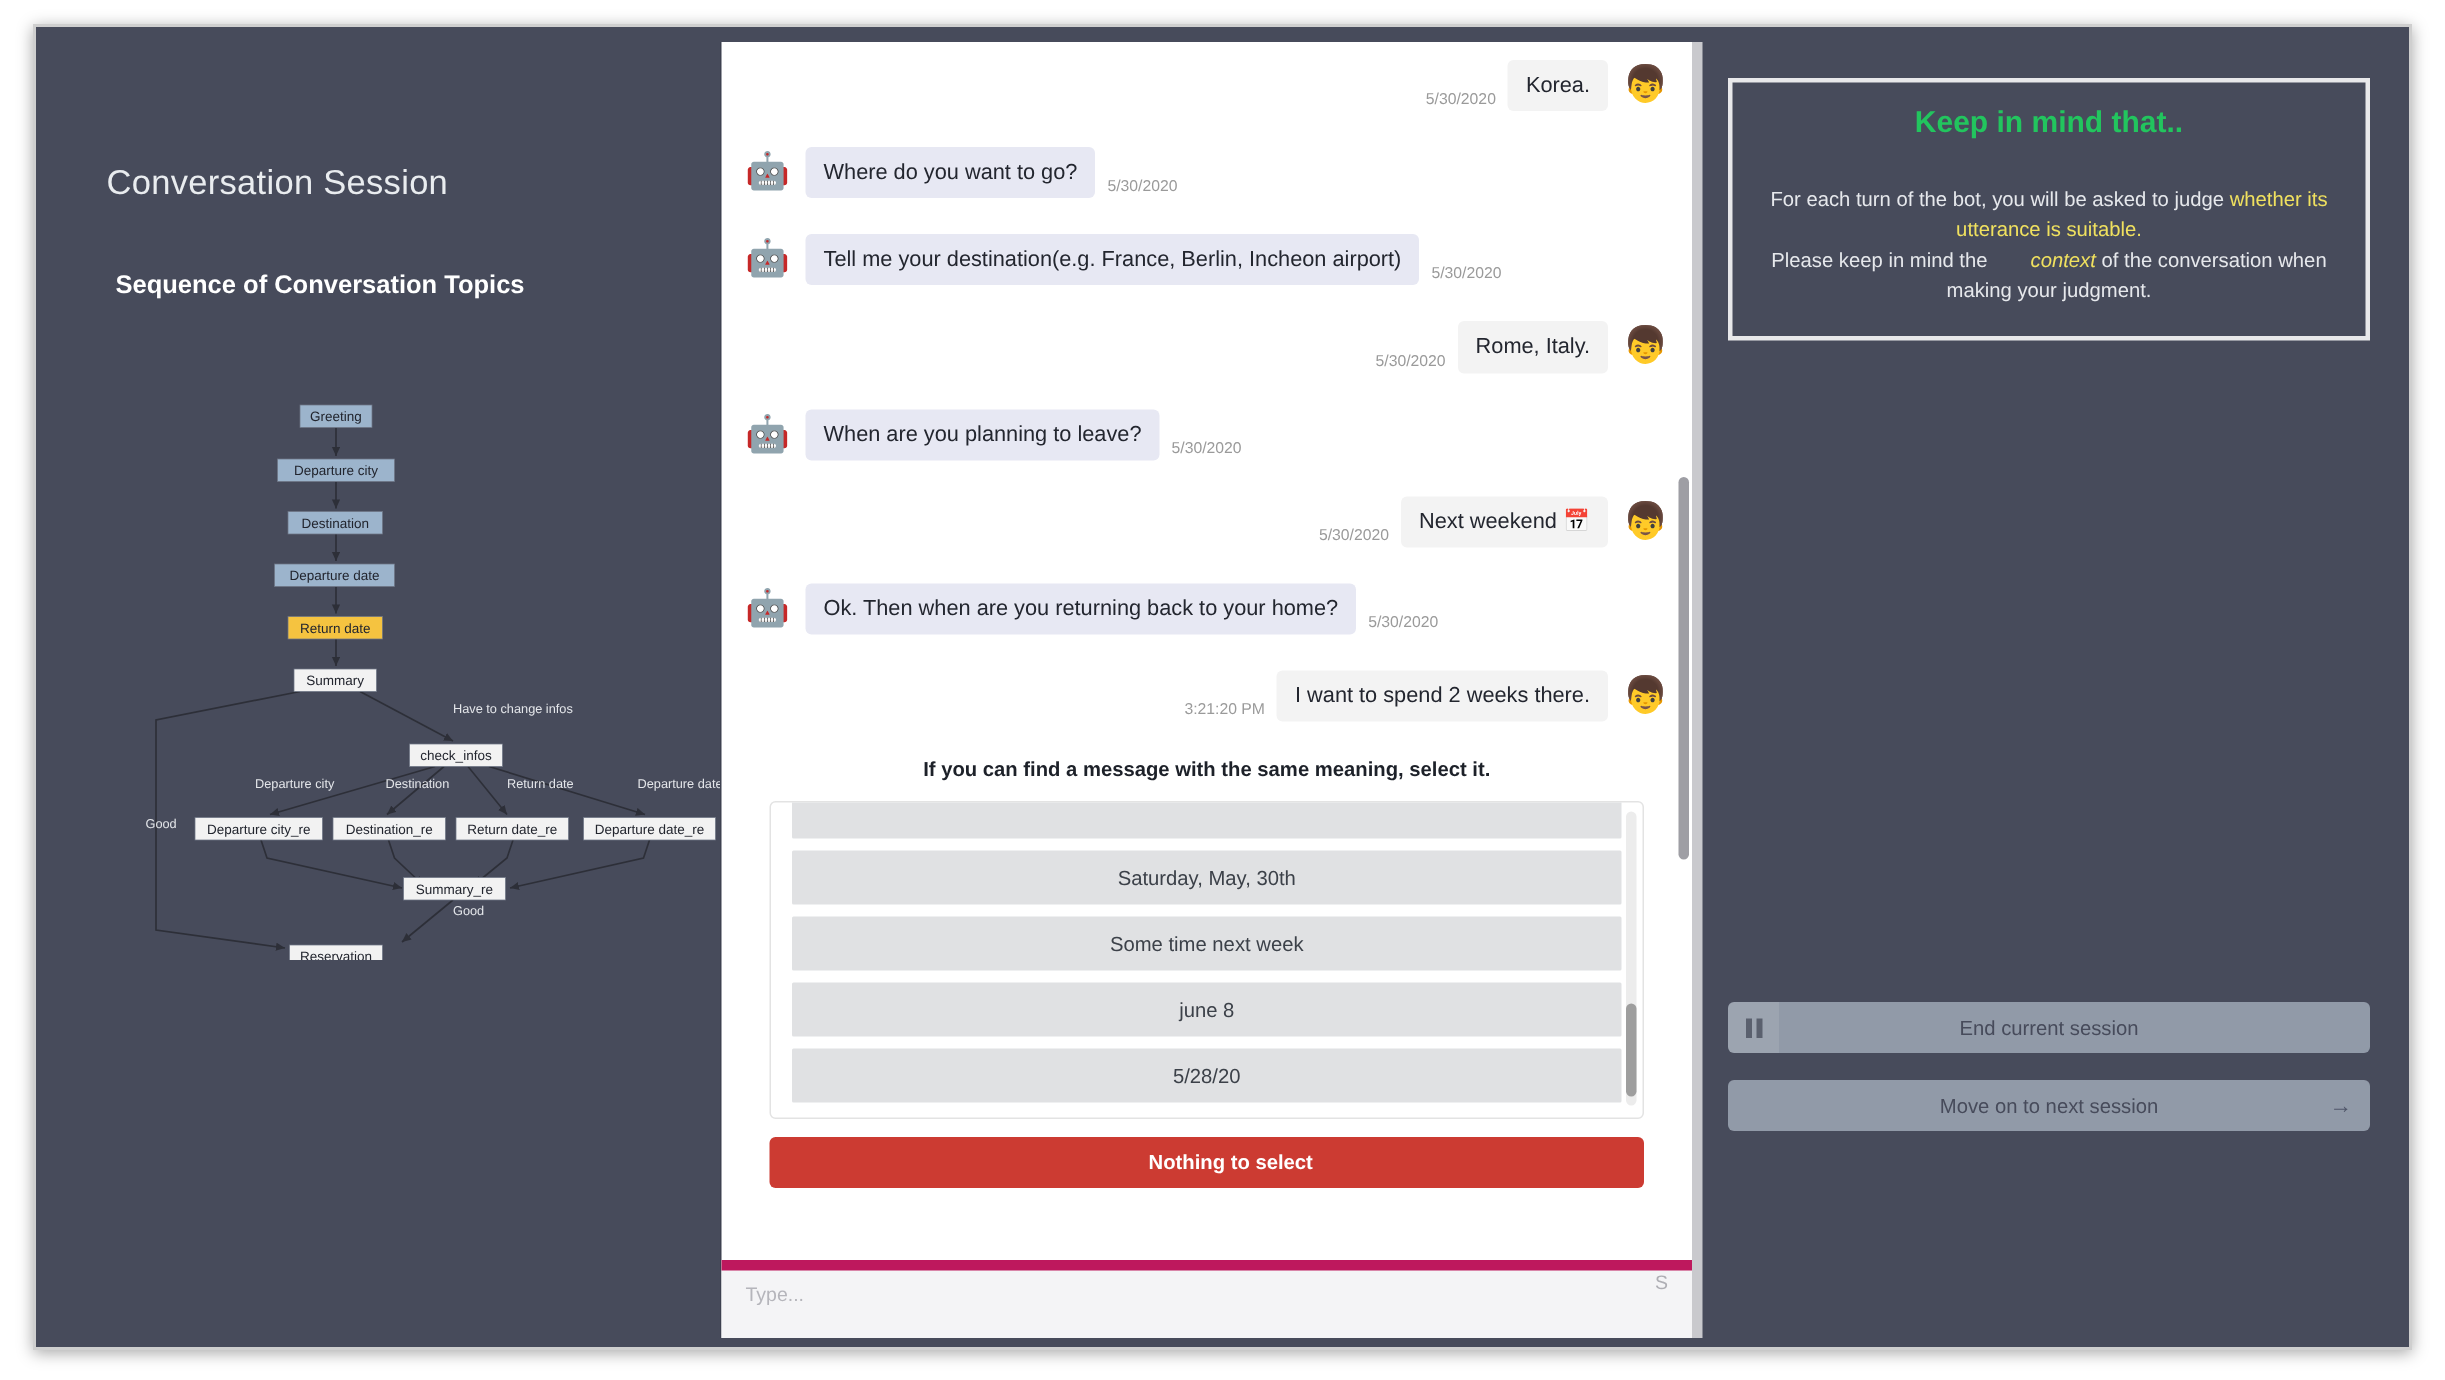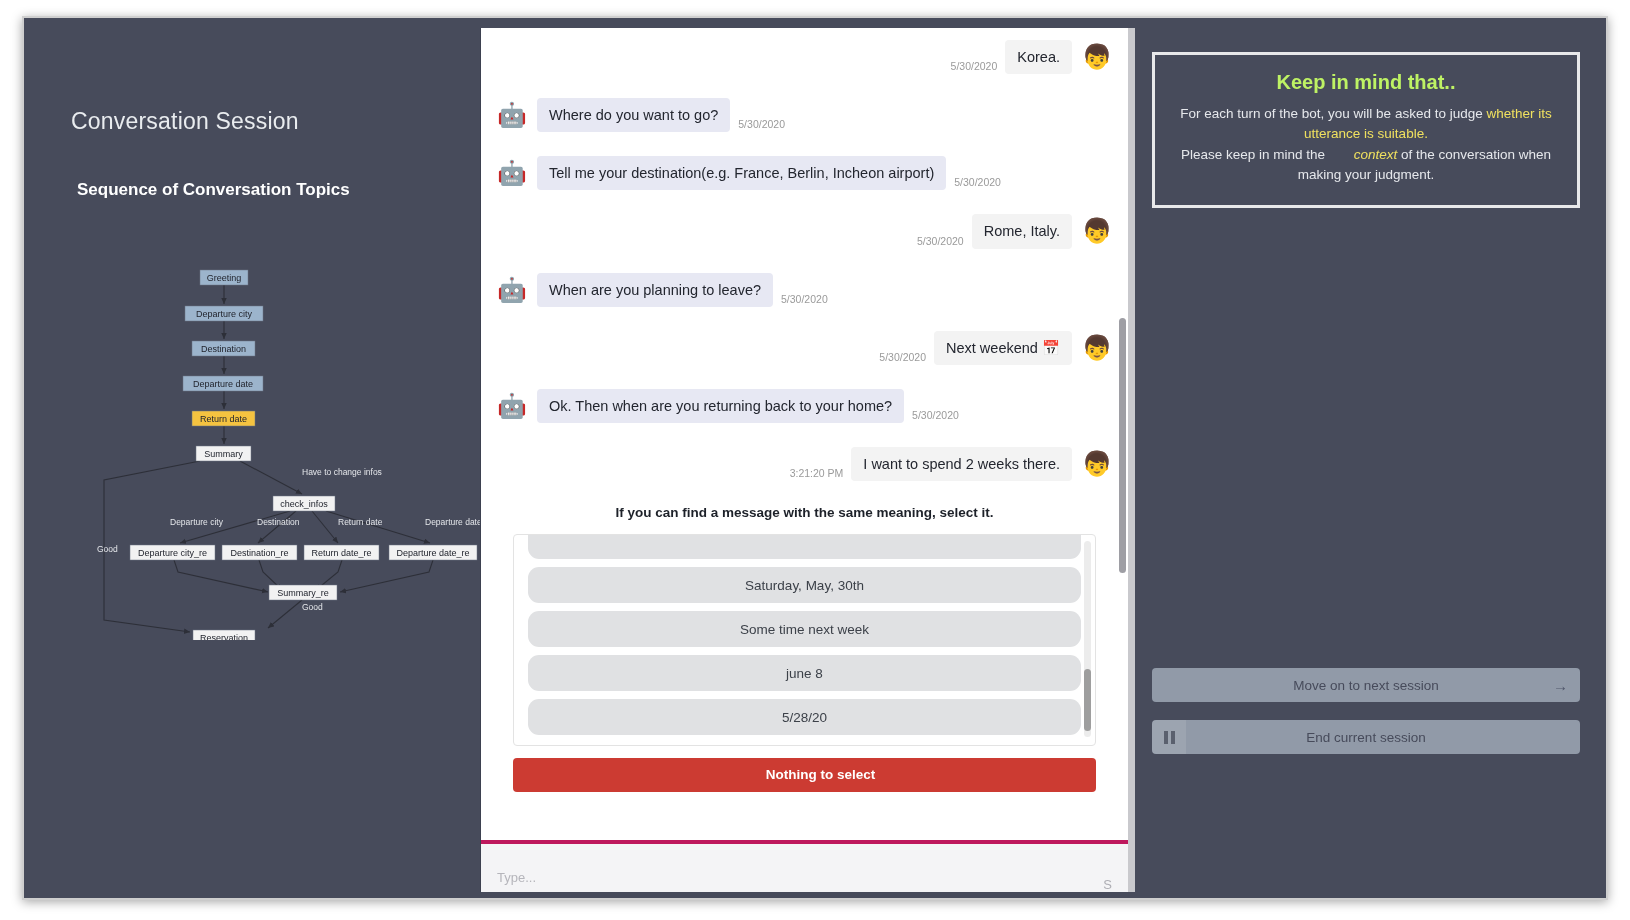--- a/index.html
+++ b/index.html
@@ -144,21 +144,21 @@
     height: 212px;
     overflow: hidden;
   }
   .select-list {
     position: absolute;
     left: 0; right: 0; top: -22px;
     padding: 10px 14px 10px 14px;
   }
   .option {
     background: #e0e1e3;
-    border-radius: 11px;
+    border-radius: 1px;
     height: 36px;
     margin-bottom: 8px;
     display: flex;
     align-items: center;
     justify-content: center;
     font-size: 13.5px;
     color: #3c4149;
   }
   .opt-scrollbar {
     position: absolute;
@@ -183,23 +183,23 @@
     text-align: center;
     height: 34px;
     line-height: 34px;
     border-radius: 4px;
     cursor: pointer;
     padding-left: 32px;
   }
   .composer {
     flex: 0 0 52px;
     background: #f4f4f6;
-    border-top: 4px solid #be185d;
-    display: flex;
-    align-items: flex-end;
+    border-top: 7px solid #be185d;
+    display: flex;
+    align-items: flex-start;
     padding: 0 16px;
   }
   .composer input {
     flex: 1 1 auto;
     height: 30px;
     border: none;
     background: transparent;
     font-size: 13px;
     color: #3c4149;
     outline: none;
@@ -230,24 +230,24 @@
   }
   .tip-box {
     position: absolute;
     left: 17px; top: 24px;
     right: 20px;
     border: 3px solid #e8e8ea;
     padding: 16px 14px 20px 14px;
     text-align: center;
   }
   .tip-title {
-    color: #bef264;
+    color: #22c55e;
     font-size: 20px;
     font-weight: bold;
-    margin-bottom: 10px;
+    margin-bottom: 29px;
   }
   .tip-p {
     color: #e6e8ec;
     font-size: 13.5px;
     line-height: 1.5;
   }
   .tip-p + .tip-p { margin-top: 14px; }
   .hl-yellow { color: #f0e15f; }
   .hl-yellow-i { color: #f0e15f; font-style: italic; margin-left: 25px; }
   .u { text-decoration: underline; }
@@ -456,30 +456,30 @@
         <div class="tip-box">
           <div class="tip-title">Keep in mind that..</div>
           <div class="tip-p">
             <span>For each turn of the bot, you will be asked to judge </span><span class="hl-yellow">whether its utterance is suitable.</span><br>
             <span>Please keep in mind the </span><span class="hl-yellow-i">context</span><span> of the conversation when making your judgment.</span>
           </div>
         </div>
 
         <div class="right-actions">
           <div class="action-btn">
-            <span>Move on to next session</span>
-            <span class="btn-icon-right">→</span>
-          </div>
-          <div class="action-btn">
             <span class="btn-icon-left">
               <span class="pause-glyph">
                   <i></i>
                   <i></i>
                 </span>
             </span>
             <span>End current session</span>
           </div>
+          <div class="action-btn">
+            <span>Move on to next session</span>
+            <span class="btn-icon-right">→</span>
+          </div>
         </div>
       </div>
 
     </div>
   </div>
 </div>
 
 </body></html>

